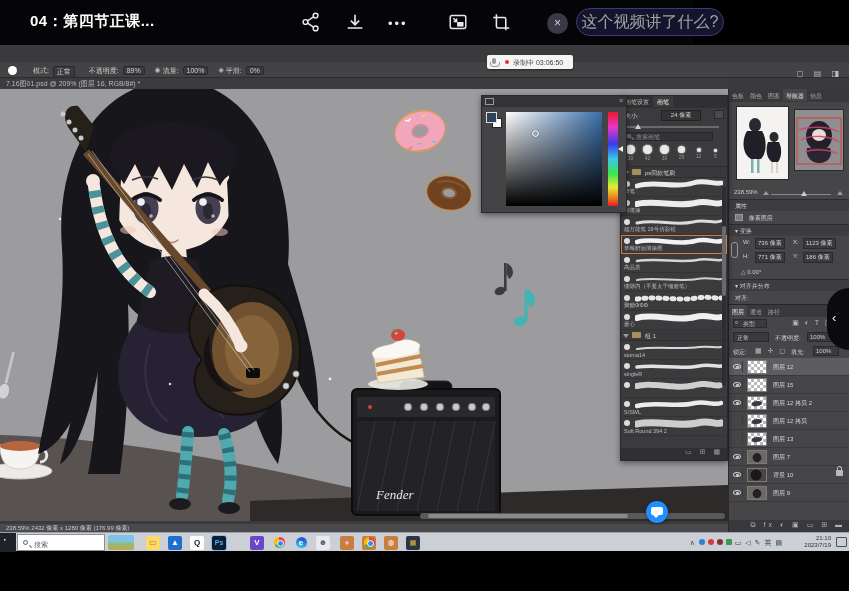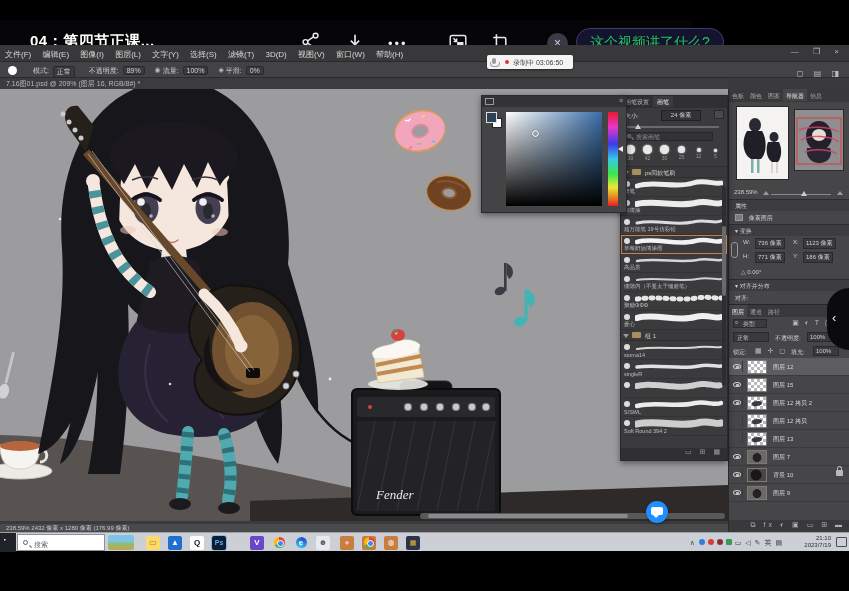--- a/index.html
+++ b/index.html
@@ -1,27 +1,27 @@
 <!DOCTYPE html>
 <html><head>
 <meta charset="utf-8">
 <style>
   * { margin:0; padding:0; box-sizing:border-box; }
   html,body { width:849px; height:591px; background:#000; overflow:hidden;
     font-family:"Liberation Sans","DejaVu Sans",sans-serif; }
   #screen { position:relative; width:849px; height:591px; background:#000; }
 
   
-  #topbar { position:absolute; top:0; left:0; width:693px; height:45px; background:#050508;margin-top:20px; }
+  #topbar { position:absolute; top:0; left:0; width:693px; height:45px; background:#050508; }
   .vtitle { position:absolute; left:30px; top:12px; color:#fff; font-size:15px; font-weight:bold; letter-spacing:.5px; }
   .tico { position:absolute; top:11px; width:22px; height:22px; color:#e8e8ee; }
   .tico svg { width:22px; height:22px; display:block; }
   .dots3 { position:absolute; top:16px; color:#e8e8ee; font-size:13px; letter-spacing:2px; }
   .closebub { position:absolute; left:547px; top:13px; width:21px; height:21px; border-radius:50%; background:#3a3a46; color:#cfcfd6; font-size:12px; text-align:center; line-height:20px; }
-  .askpill { position:absolute; left:576px; top:8px; width:148px; height:28px; border-radius:15px; background:#14142e; border:1px solid #3c3c72; color:#22c55e; font-size:14px; text-align:center; line-height:26px; }
+  .askpill { position:absolute; left:576px; top:8px; width:148px; height:28px; border-radius:15px; background:#14142e; border:1px solid #3c3c72; color:#a3a3a3; font-size:16px; text-align:center; line-height:26px; }
   .aipill { position:absolute; left:752px; top:6px; width:86px; height:32px; border-radius:17px; background:linear-gradient(90deg,#1a1a3c,#242457); border:1px solid #3c3c72; }
   .avatar { position:absolute; left:3px; top:2px; width:27px; height:27px; border-radius:50%; background:#fdfdfd; overflow:hidden; }
   .avatar .face { position:absolute; left:6px; top:9px; width:15px; height:12px; border-radius:50%; background:#ffe9e4; }
   .avatar .eye1,.avatar .eye2 { position:absolute; top:13px; width:2px; height:3px; background:#333; border-radius:50%; }
   .avatar .eye1{left:9px;} .avatar .eye2{left:16px;}
   .avatar .blushl,.avatar .blushr{ position:absolute; top:16px; width:3px; height:2px; background:#f7b2b2; border-radius:50%;}
   .avatar .blushl{left:7px;} .avatar .blushr{left:17px;}
   .ailabel { position:absolute; left:37px; top:8px; color:#fff; font-size:12px; font-weight:bold; }
   .aiarrow { position:absolute; left:56px; top:8px; color:#cfcfe6; font-size:12px; }
 
@@ -236,34 +236,20 @@
   </div>
 
   <div id="video">
 
     <div class="recpill">
       <div class="mic"></div>
       <div class="reddot"></div>
       <div class="rectext">录制中 03:06:50</div>
     </div>
 
-    <div class="menubar">
-      <span class="mi">文件(F)</span>
-      <span class="mi">编辑(E)</span>
-      <span class="mi">图像(I)</span>
-      <span class="mi">图层(L)</span>
-      <span class="mi">文字(Y)</span>
-      <span class="mi">选择(S)</span>
-      <span class="mi">滤镜(T)</span>
-      <span class="mi">3D(D)</span>
-      <span class="mi">视图(V)</span>
-      <span class="mi">窗口(W)</span>
-      <span class="mi">帮助(H)</span>
-      <span class="winctl">—  ❐  ×</span>
-    </div>
 
     <div class="optbar">
       <span class="tool-dot"></span>
       <span class="opt-gap"></span>
       <span>模式:</span>
       <span class="opt-box">正常</span>
       <span class="opt-gap"></span>
       <span>不透明度:</span>
       <span class="opt-box">89%</span>
       <span class="opt-ico">◉</span>

